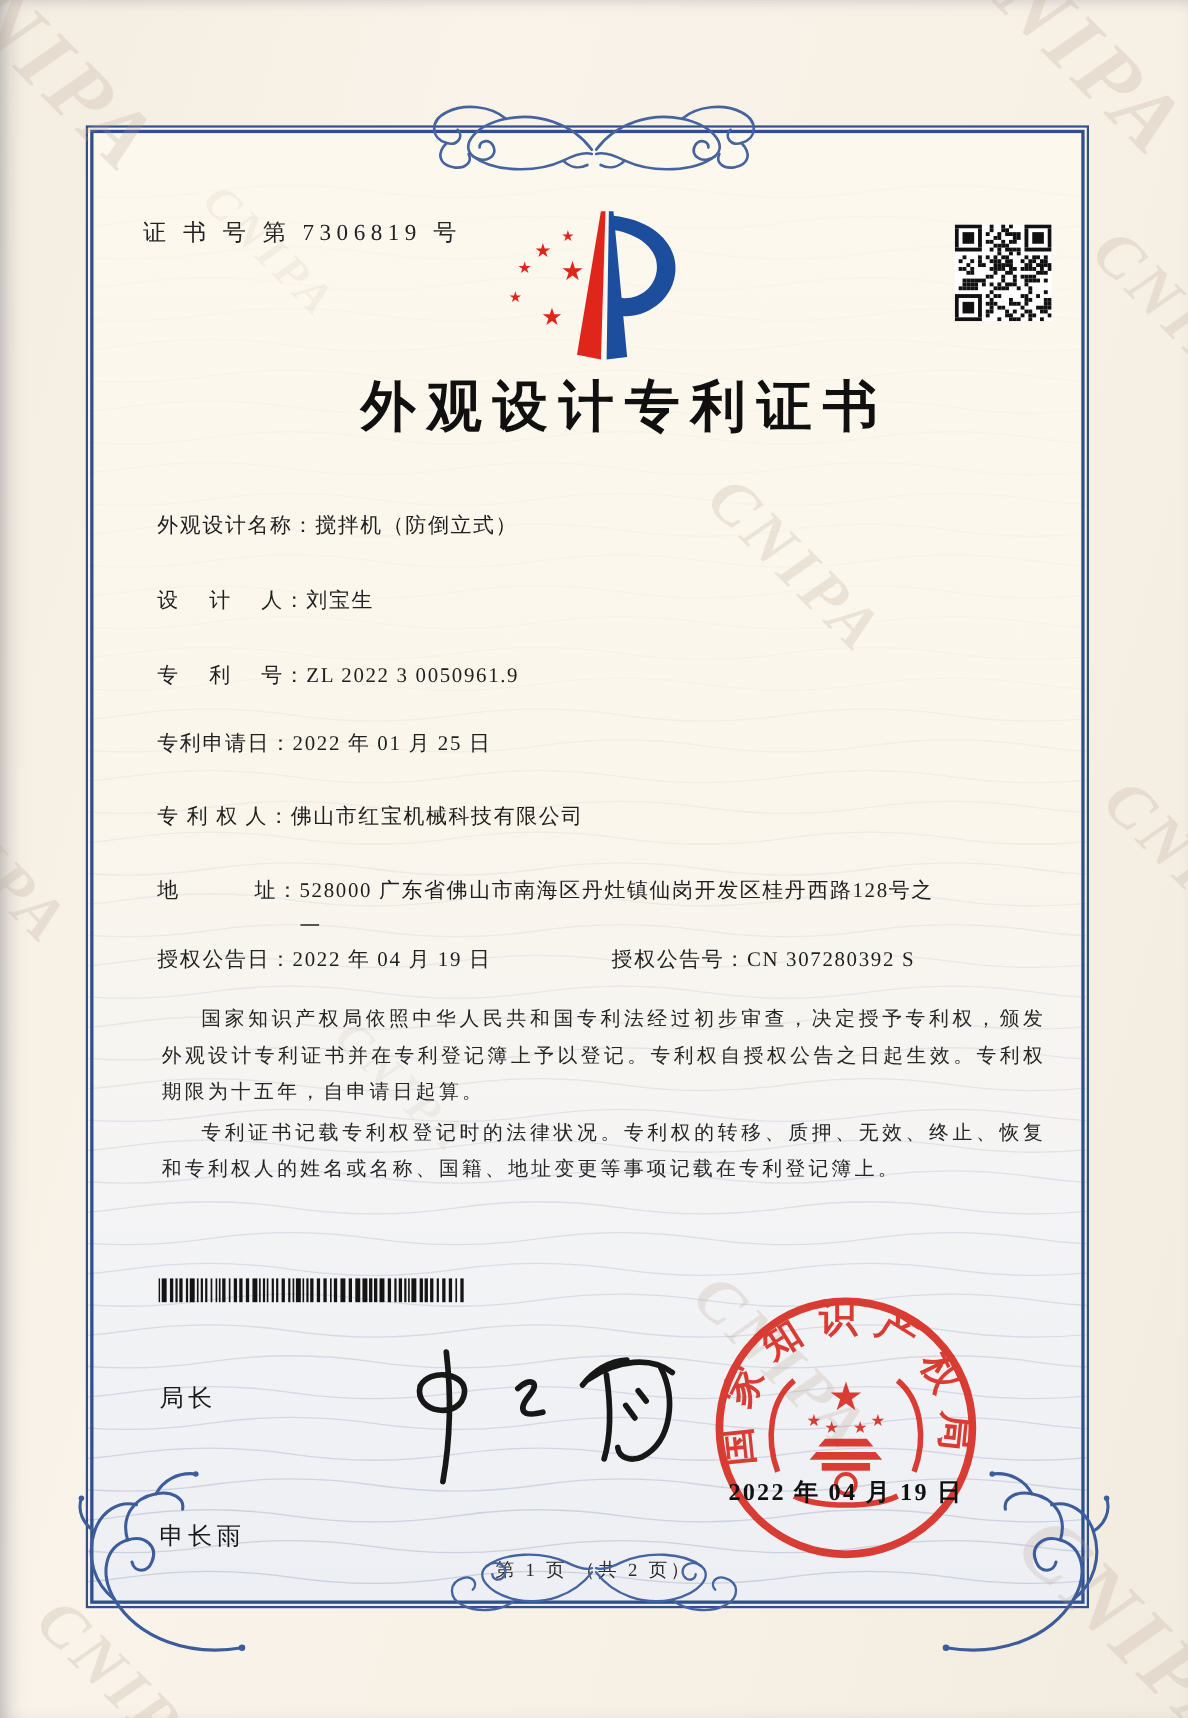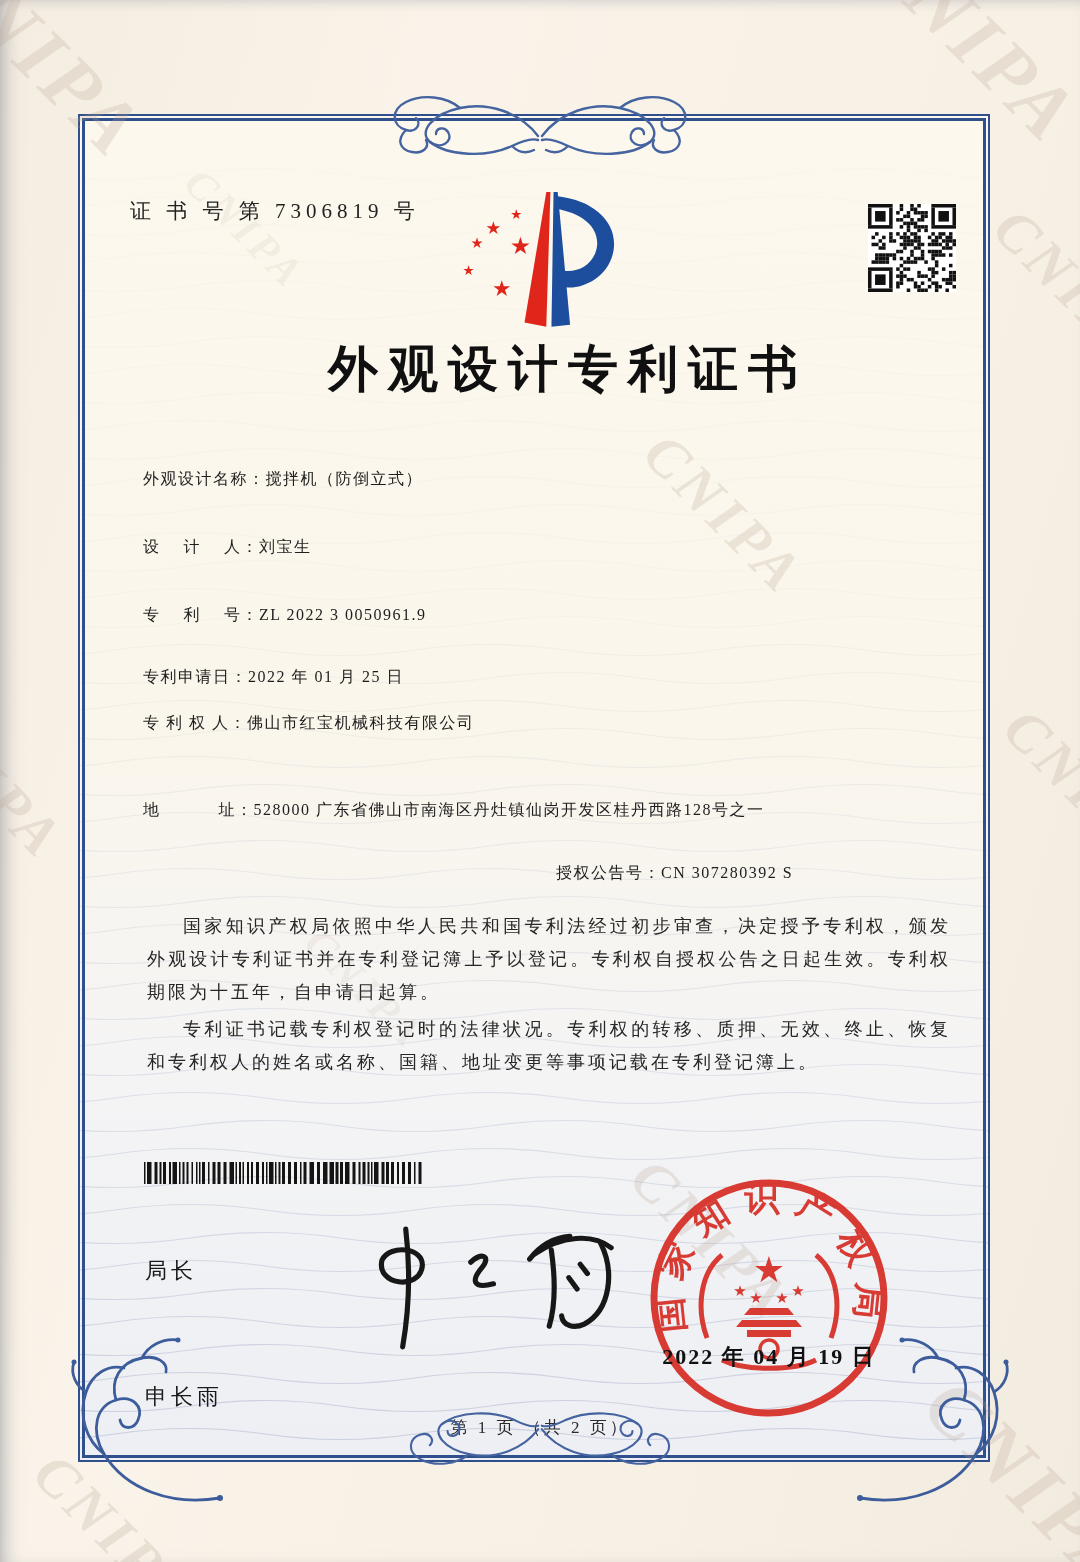--- a/index.html
+++ b/index.html
@@ -21,21 +21,21 @@
     color:rgba(186,165,146,.24);transform:rotate(45deg);letter-spacing:5px;white-space:nowrap;}
   .wm-s{font-size:42px}.wm-m{font-size:58px}.wm-l{font-size:80px}
   .wm-faint{color:rgba(186,165,146,.13)}
   
   .content{position:absolute;inset:0;z-index:3;color:#1c1c1c;}
   .cert-no{position:absolute;left:130px;top:197px;font-size:21px;letter-spacing:5px;color:#222;}
   .logo{position:absolute;left:448px;top:190px;width:180px;height:145px;}
   .qr{position:absolute;left:868px;top:204px;width:88px;height:88px;}
   .title{position:absolute;left:0;top:336px;width:100%;text-align:center;
     font-size:50px;font-weight:bold;letter-spacing:10px;color:#101010;margin-left:28px;}
-  .row{position:absolute;left:143px;font-size:16px;letter-spacing:1.5px;line-height:33px;color:#1e1e1e;}
+  .row{position:absolute;left:143px;font-size:19px;letter-spacing:1.5px;line-height:33px;color:#1e1e1e;}
   .row .lbl{white-space:pre;}
   .addr{display:flex;}
   .addr .val{width:578px;}
   .paras{position:absolute;left:143px;top:906px;width:812px;font-size:18px;letter-spacing:3px;
     line-height:33px;color:#262626;text-align:justify;}
   .paras p{margin:4px;text-indent:2em;}
   .barcode{position:absolute;left:144px;top:1162px;width:282px;height:22px;}
   .sig-title{position:absolute;left:145px;top:1256px;font-size:22px;letter-spacing:4px;color:#1a1a1a;}
   .sig-name{position:absolute;left:145px;top:1360px;font-size:22px;letter-spacing:4px;color:#1a1a1a;margin-top:22px;}
   .signature{position:absolute;left:318px;top:1218px;width:320px;height:140px;}
@@ -416,26 +416,29 @@
     </div>
     <div class="row" style="top:530px;">
       <span class="lbl">设　 计　 人：</span><span>刘宝生</span>
     </div>
     <div class="row" style="top:598px;">
       <span class="lbl">专　 利　 号：</span><span>ZL 2022 3 0050961.9</span>
     </div>
     <div class="row" style="top:660px;">
       <span class="lbl">专利申请日：</span><span>2022 年 01 月 25 日</span>
     </div>
-    <div class="row" style="top:706px;text-align:center;">
+    <div class="row" style="top:726px;text-align:center;">
       <span class="lbl">专 利 权 人：</span><span>佛山市红宝机械科技有限公司</span>
     </div>
     <div class="row addr" style="top:793px;">
       <span class="lbl">地　　　 址：</span>
         <span class="val">528000 广东省佛山市南海区丹灶镇仙岗开发区桂丹西路128号之一</span>
+    </div>
+    <div class="row" style="top:856px;">
+      <span class="lbl">授权公告日：</span><span>2022 年 04 月 19 日</span>
     </div>
     <div class="row" style="top:856px;left:556px;">
       <span class="lbl">授权公告号：</span><span>CN 307280392 S</span>
     </div>
 
     <div class="paras">
       <p>国家知识产权局依照中华人民共和国专利法经过初步审查，决定授予专利权，颁发外观设计专利证书并在专利登记簿上予以登记。专利权自授权公告之日起生效。专利权期限为十五年，自申请日起算。</p>
       <p>专利证书记载专利权登记时的法律状况。专利权的转移、质押、无效、终止、恢复和专利权人的姓名或名称、国籍、地址变更等事项记载在专利登记簿上。</p>
     </div>
 

